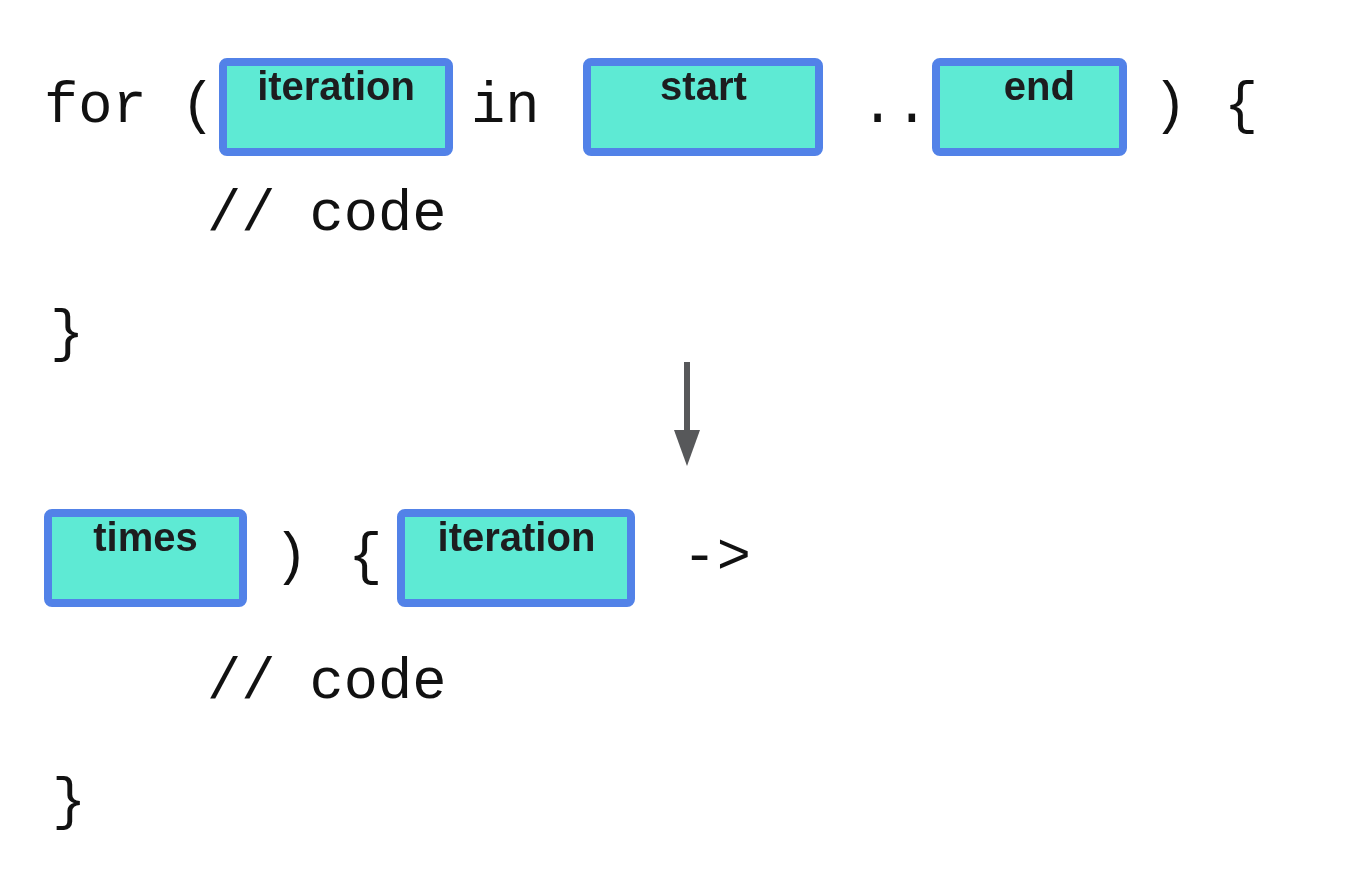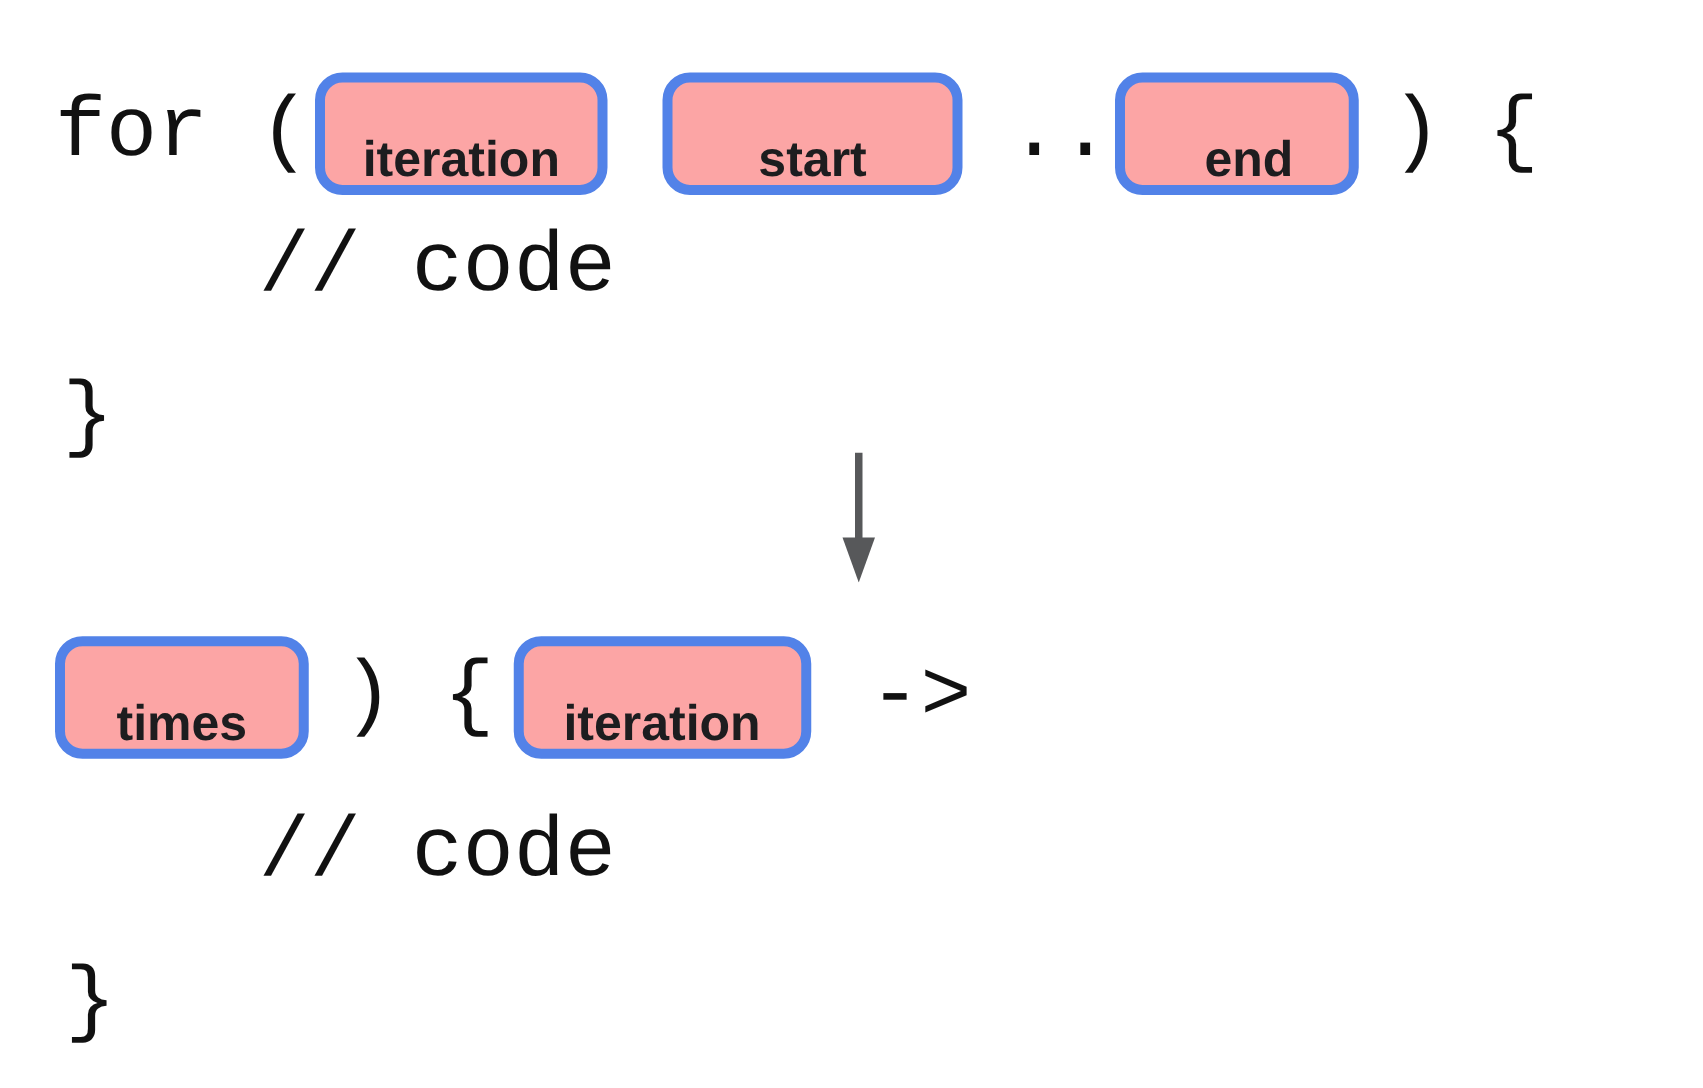--- a/index.html
+++ b/index.html
@@ -19,34 +19,34 @@
     font-family: "Liberation Sans", "DejaVu Sans", sans-serif;
   }
   .row {
     position: absolute;
     display: flex;
     align-items: center;
     height: 100px;
   }
   .code {
     font-family: "Liberation Mono", "DejaVu Sans Mono", monospace;
-    font-size: 68px;
+    font-size: 57px;
     font-weight: 400;
     color: var(--code-text);
     white-space: pre;
     line-height: 1;
   }
   .slot {
     box-sizing: border-box;
     height: 98px;
     border: 8px solid var(--slot-border);
-    border-radius: 22px;
-    background: #fca5a5;
+    border-radius: 8px;
+    background: #5eead4;
     display: flex;
-    align-items: flex-end;
+    align-items: flex-start;
     justify-content: center;
     flex: 0 0 auto;
   }
   .slot-label {
     font-family: "Liberation Sans", "DejaVu Sans", sans-serif;
     font-weight: 700;
     font-size: 40px;
     color: var(--label-text);
     line-height: 1;
   }
@@ -59,20 +59,21 @@
   }
 </style>
 </head>
 <body>
 
 <div class="row" style="left:44px; top:57px;">
   <span class="code">for (</span>
   <span class="slot" style="width:234px; margin-left:4px;">
     <span class="slot-label">iteration</span>
   </span>
+  <span class="code" style="margin-left:18px;">in</span>
   <span class="slot" style="width:240px; margin-left:44px;">
     <span class="slot-label">start</span>
   </span>
   <span class="code" style="margin-left:37px;">..</span>
   <span class="slot" style="width:195px; margin-left:3px;padding-left:20px;">
     <span class="slot-label">end</span>
   </span>
   <span class="code" style="margin-left:26px;">)</span>
   <span class="code" style="margin-left:37px;">{</span>
 </div>

